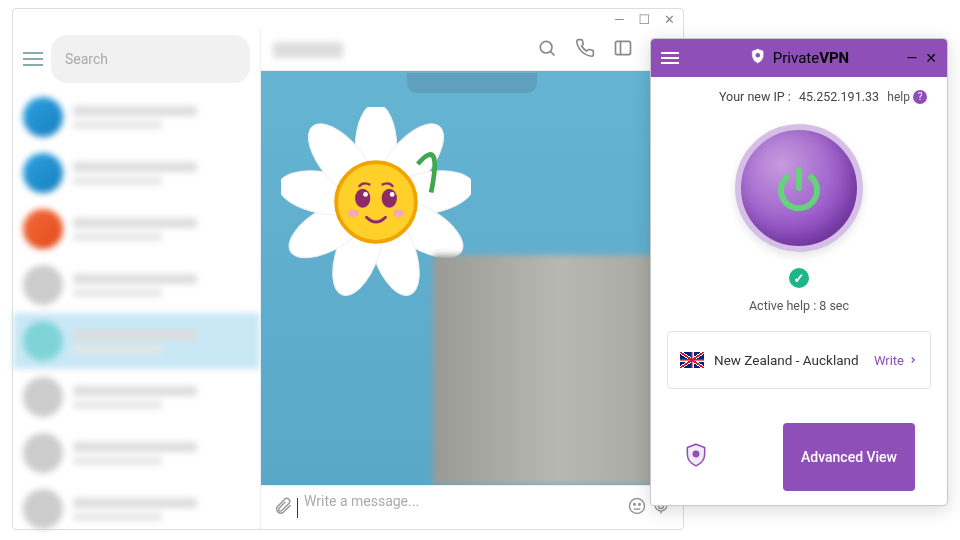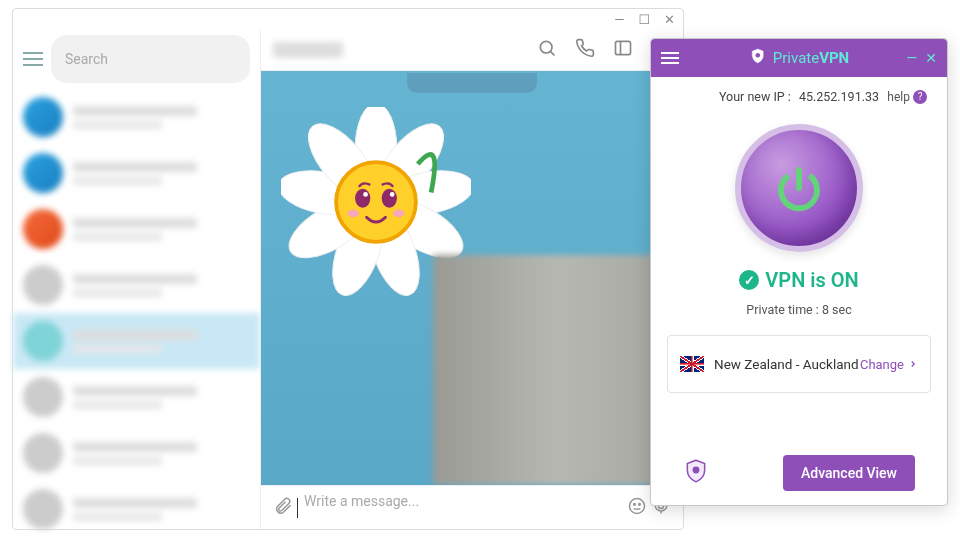--- a/index.html
+++ b/index.html
@@ -39,21 +39,21 @@
   .daisy { position: absolute; left: 20px; top: 36px; width: 190px; height: 190px; }
   .daisy svg { width: 100%; height: 100%; }
   .pixel-block { position: absolute; right: 0; bottom: 0; width: 250px; height: 230px; background: linear-gradient(90deg,#9a9a94,#b8b8b2,#a4a49e); filter: blur(3px); }
   .composer { height: 44px; display: flex; align-items: center; gap: 4px; padding: 0 12px; border-top: 1px solid #eee; color: #999; }
   .composer .inp { flex: 1; height: 30px; border: none; background: transparent; color: #aaa; font-size: 14px; padding-left: 2px; cursor: text; }
   .comp-ico svg { width: 20px; height: 20px; stroke: #999; fill: none; stroke-width: 1.8; }
   .comp-cursor { width: 1px; height: 20px; background: #333; }
 
   
   .vpn-window { position: absolute; right: 12px; top: 38px; width: 298px; height: 468px; border: 1px solid #c8c8c8; border-radius: 4px; background: #fff; box-shadow: 0 4px 18px rgba(0,0,0,0.15); display: flex; flex-direction: column; }
-  .vpn-titlebar { height: 38px; background: #8e4fb8; color: #5eead4; display: flex; align-items: center; justify-content: space-between; padding: 0 10px; border-radius: 4px 4px 0 0; position: relative; }
+  .vpn-titlebar { height: 38px; background: #8e4fb8; color: #000000; display: flex; align-items: center; justify-content: space-between; padding: 0 10px; border-radius: 4px 4px 0 0; position: relative; }
   .vpn-hamb { width: 18px; height: 2px; background: #fff; position: relative; }
   .vpn-hamb::before, .vpn-hamb::after { content:""; position:absolute; left:0; width:18px; height:2px; background:#fff; }
   .vpn-hamb::before { top:-5px; } .vpn-hamb::after { top:5px; }
   .vpn-brand { position:absolute; left:50%; transform:translateX(-50%); display:flex; align-items:center; gap:6px; font-size:15px; font-weight:400; }
   .vpn-brand b { font-weight: 700; }
   .shield-small svg { width:18px; height:18px; }
   .vpn-winctrl { display:flex; gap:8px; font-size:14px; }
   .vpn-body { flex:1; display:flex; flex-direction:column; padding: 10px 16px 0; }
   .vpn-iprow { display:flex; justify-content:center; align-items:center; gap:8px; font-size:12.5px; color:#444; position:relative; margin-top:2px; }
   .vpn-iprow .help { position:absolute; right:4px; color:#555; font-size:12px; display:flex; align-items:center; gap:3px; }
@@ -77,21 +77,21 @@
   .flag::after { content:""; position:absolute; inset:0; background:
      linear-gradient(to bottom right, transparent 47%, #cf142b 47%, #cf142b 53%, transparent 53%),
      linear-gradient(to bottom left, transparent 47%, #cf142b 47%, #cf142b 53%, transparent 53%),
      linear-gradient(#cf142b,#cf142b) center/100% 1.6px no-repeat,
      linear-gradient(#cf142b,#cf142b) center/1.6px 100% no-repeat; }
   .vpn-loc .loc-text { flex:1; color:#333; }
   .vpn-loc .change { color:#8e4fb8; font-size:13px; display:flex; align-items:center; gap:4px; }
 
   .vpn-footer { margin-top:auto; display:flex; align-items:center; justify-content:space-between; padding:12px 16px 14px; }
   .footer-shield svg { width:26px; height:26px; }
-  .adv-btn { background:#8e4fb8; color:#fff; border:none; border-radius:4px; padding:10px 18px; font-size:14px; font-weight:500; cursor:pointer; }
+  .adv-btn { background:#8e4fb8; color:#fff; border:none; border-radius:4px; padding:26px 18px; font-size:14px; font-weight:500; cursor:pointer; }
 </style>
 </head>
 <body>
 
 <div class="chat-window">
   <div class="chat-titlebar">
     <span>—</span>
     <span>☐</span>
     <span>✕</span>
   </div>
@@ -272,30 +272,29 @@
     <div class="power-wrap">
       <div class="power-btn">
         <svg viewBox="0 0 24 24">
           <circle cx="12" cy="13" r="8" fill="none" stroke="#63d47a" stroke-width="2.6" stroke-dasharray="40 10" transform="rotate(-55 12 13)"></circle>
           <line x1="12" y1="4" x2="12" y2="12" stroke="#63d47a" stroke-width="2.6" stroke-linecap="round"></line>
         </svg>
       </div>
     </div>
     <div class="vpn-status">
       <span class="check-circ">✓</span>
-      <span>VPN is ON</span>
     </div>
     <div class="vpn-active">
-      <span>Private time :</span>&nbsp;<span>8 sec</span>
+      <span>Active help :</span>&nbsp;<span>8 sec</span>
     </div>
     <div class="vpn-loc">
       <span class="flag"></span>
       <span class="loc-text">New Zealand - Auckland</span>
       <span class="change">
-        <span>Change</span>
+        <span>Write</span>
         <svg width="10" height="10" viewBox="0 0 24 24">
             <path d="M9 6l6 6-6 6" fill="none" stroke="#8e4fb8" stroke-width="3"></path>
           </svg>
       </span>
     </div>
     <div class="vpn-footer">
       <span class="footer-shield">
         <svg viewBox="0 0 24 24">
             <path d="M12 2l8 3v6c0 5-3.5 9-8 11-4.5-2-8-6-8-11V5l8-3z" fill="#f3e9fa" stroke="#8e4fb8" stroke-width="1.4"></path>
             <circle cx="12" cy="11" r="3.2" fill="#8e4fb8"></circle>

